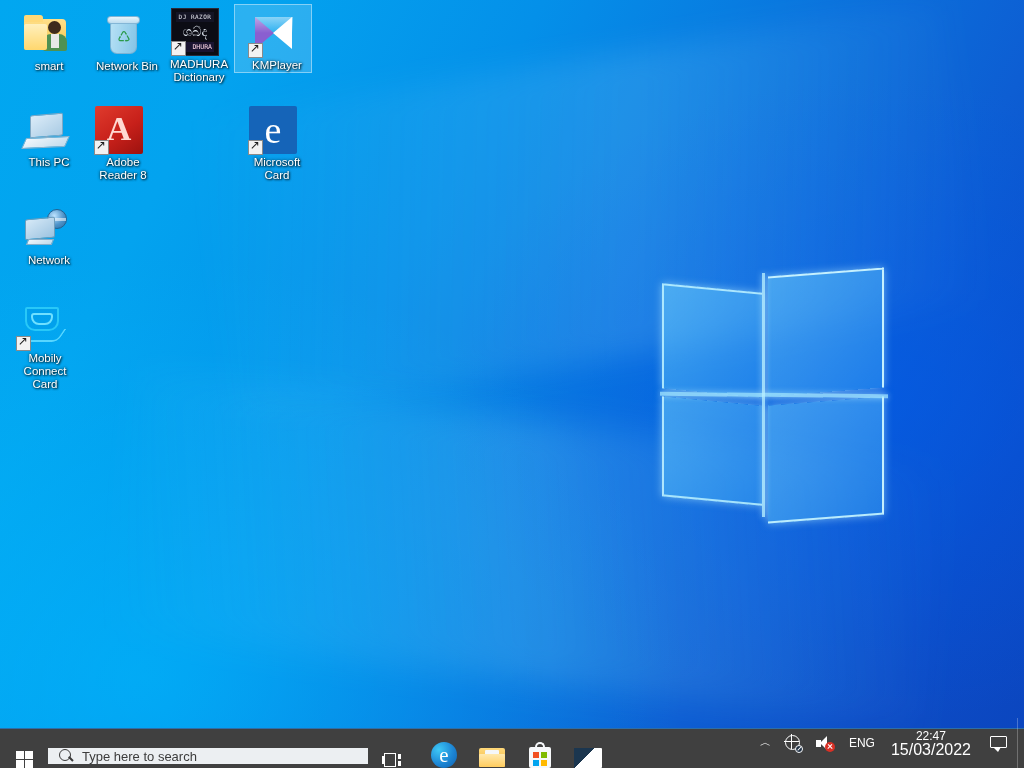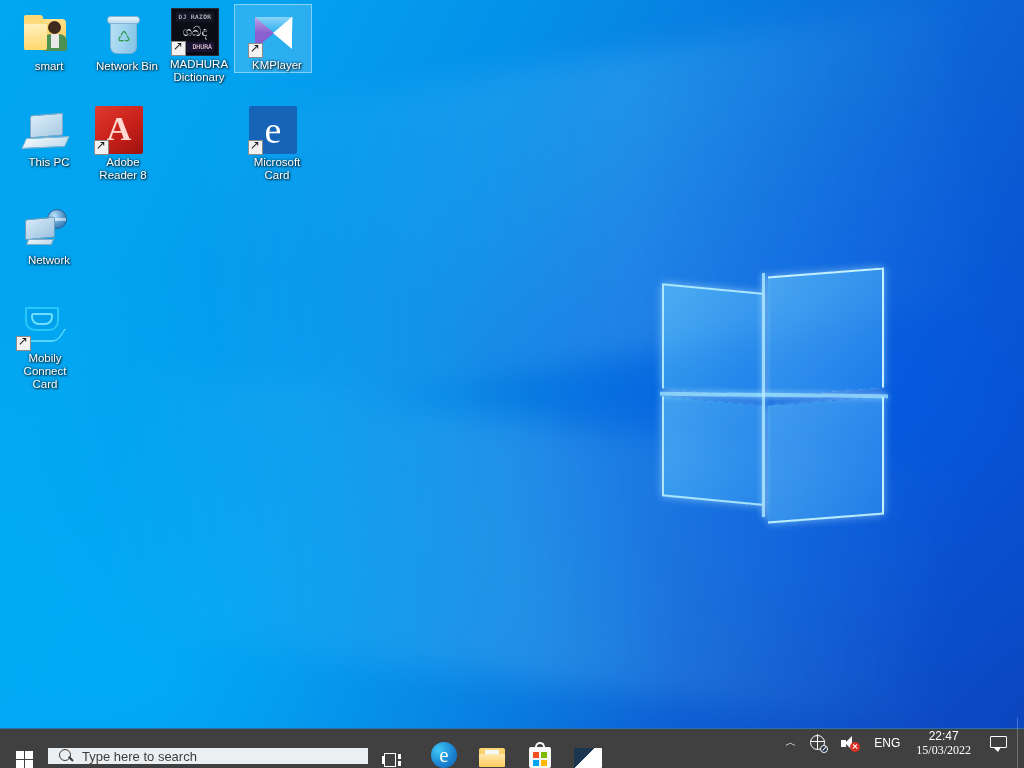--- a/index.html
+++ b/index.html
@@ -339,21 +339,21 @@
   }
   .volic .mute::before{ transform:rotate(45deg); }
   .volic .mute::after{ transform:rotate(-45deg); }
 
   #lang{ font-size:12px; color:#ffffff; }
   #clock{
     display:flex; flex-direction:column; align-items:center; justify-content:center;
     padding:11px 9px; line-height:14px; cursor:default;
   }
   #clock .t{ font-size:12px; }
-  #clock .d{ font-size:12px;font-family:Liberation Serif, serif; }
+  #clock .d{ font-size:16px; }
   #action-center{ padding:0 10px; display:flex; align-items:center; cursor:default; }
   .bubble{ width:17px; height:15px; position:relative; }
   .bubble .b{
     position:absolute; left:0; top:0; width:17px; height:12px;
     border:1.6px solid #ffffff; border-radius:1px;
   }
   .bubble .tailb{
     position:absolute; left:3px; top:11px; width:0; height:0;
     border-left:5px solid transparent; border-right:3px solid transparent;
     border-top:5px solid #ffffff;

